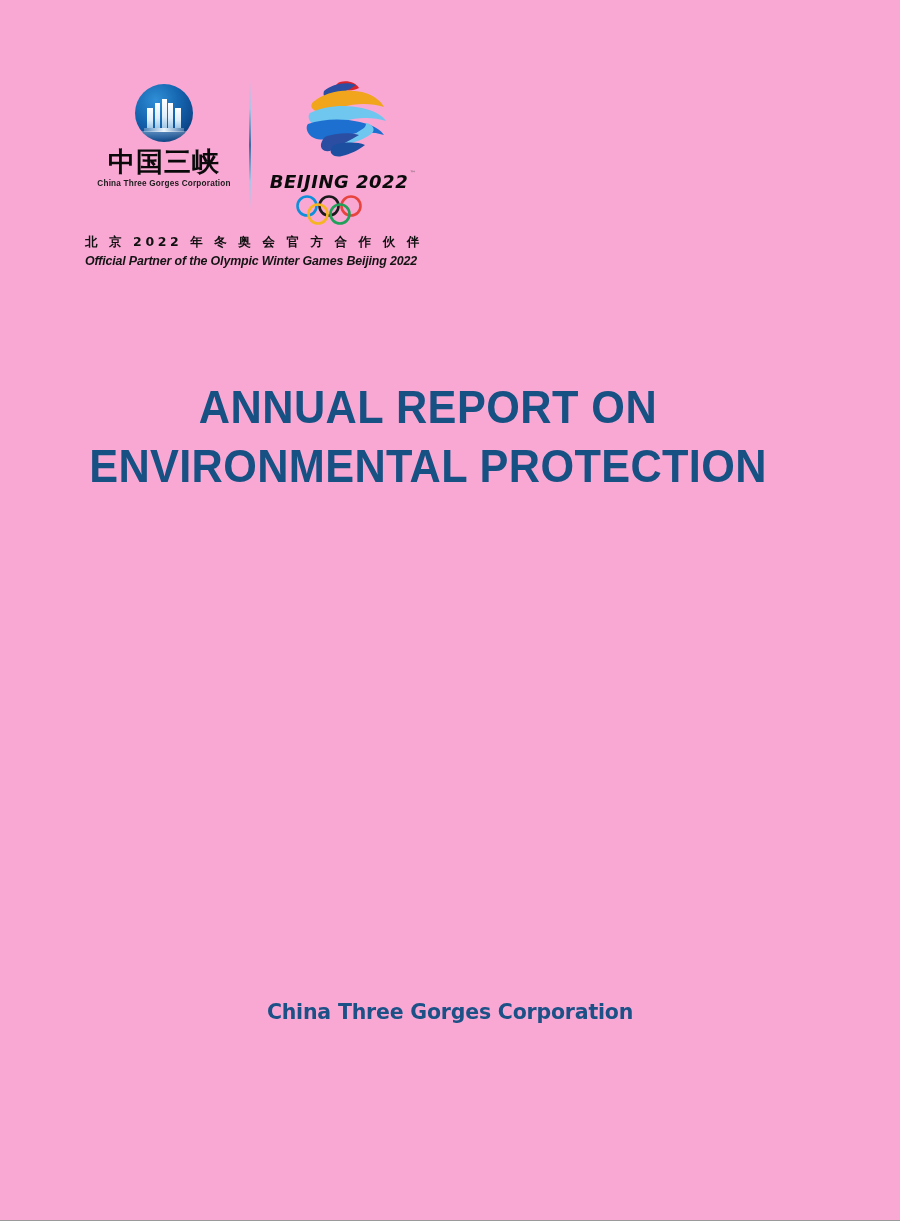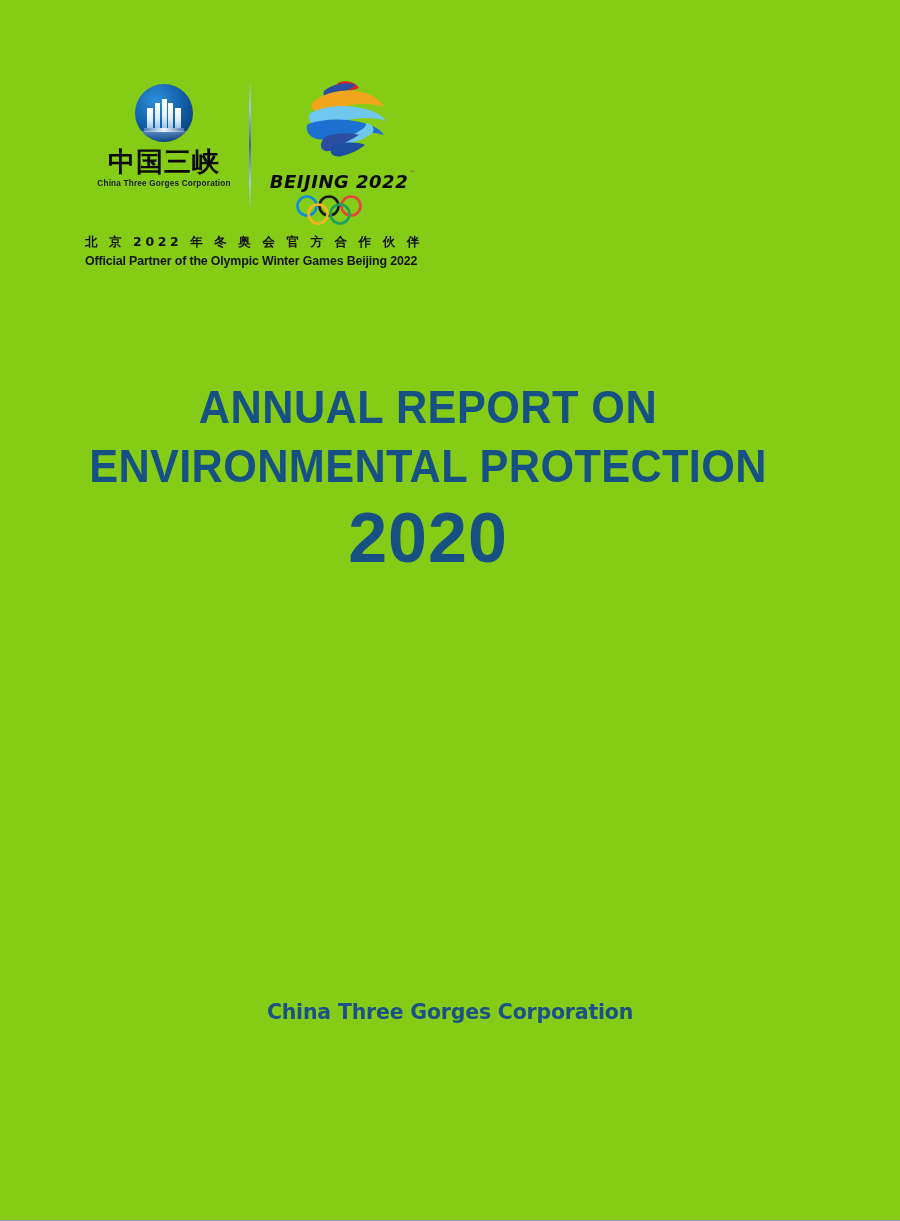--- a/index.html
+++ b/index.html
@@ -7,21 +7,21 @@
     padding: 0;
     background: #ffffff;
   }
   body {
     font-family: "Liberation Sans", sans-serif;
   }
   .page {
     position: relative;
     width: 900px;
     height: 1221px;
-    background: #84cc16;
+    background: #f9a8d4;
     border-bottom: 1px solid #9a9a9a;
     box-sizing: border-box;
     overflow: hidden;
   }
 
   
   .logo-band {
     position: absolute;
     left: 85px;
     top: 78px;
@@ -158,20 +158,21 @@
   }
   .partner-en {
     margin-top: 3px;
     font-family: "Liberation Sans", sans-serif;
     font-weight: 700;
     font-size: 12.4px;
     letter-spacing: -.15px;
     color: #141414;
     text-align: center;
     white-space: nowrap;
+    font-style: italic;
   }
 
   
   .title-block {
     position: absolute;
     left: 0;
     top: 378px;
     width: 856px;
     text-align: center;
   }
@@ -270,18 +271,17 @@
       </div>
     </div>
 
     <div class="partner-cn">北 京 2022 年 冬 奥 会 官 方 合 作 伙 伴</div>
     <div class="partner-en">Official Partner of the Olympic Winter Games Beijing 2022</div>
   </div>
 
   <div class="title-block">
     <div class="title-line l1">ANNUAL REPORT ON</div>
     <div class="title-line l2">ENVIRONMENTAL PROTECTION</div>
-    <div class="title-year">2020</div>
   </div>
 
   <div class="org-line">China Three Gorges Corporation</div>
 
 </div>
 
 </body></html>

